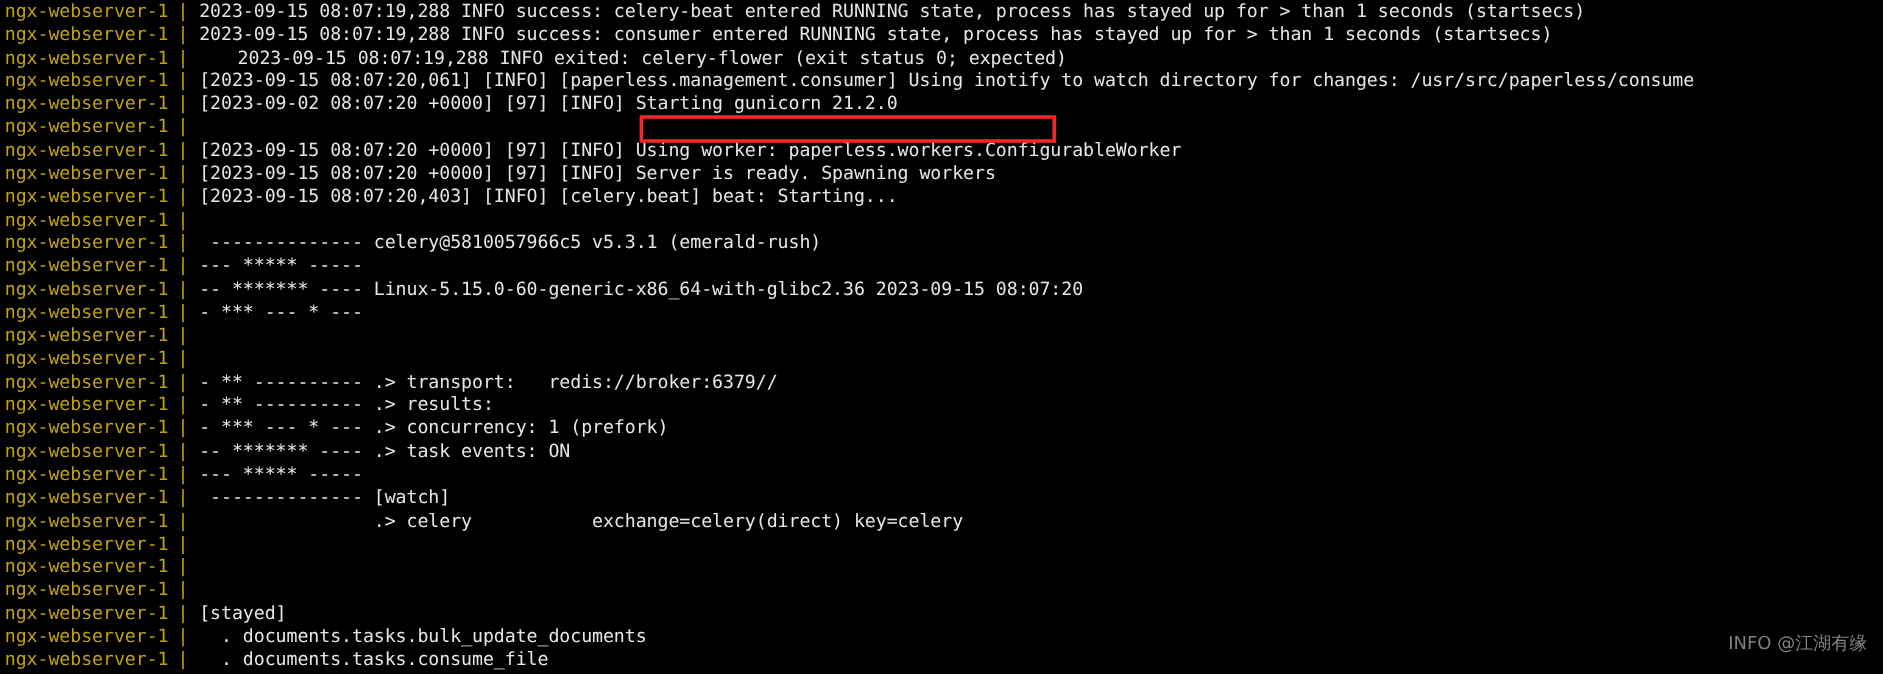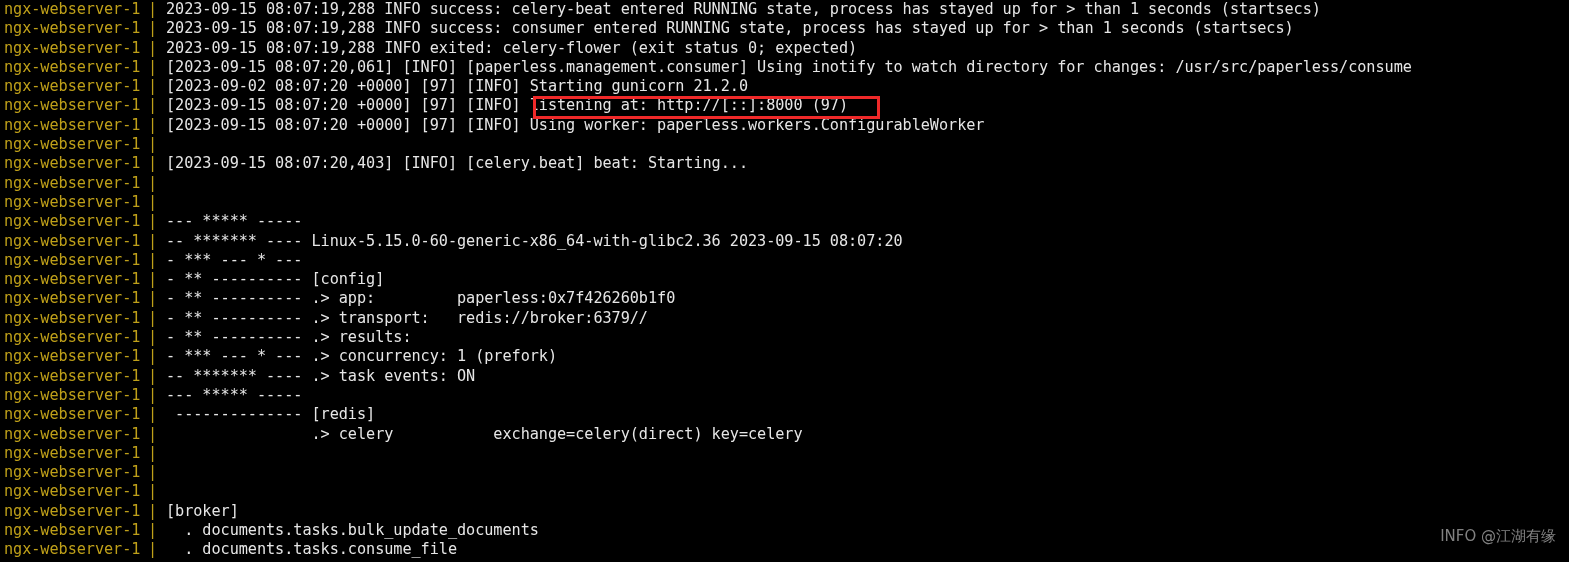--- a/index.html
+++ b/index.html
@@ -74,45 +74,45 @@
   }
 </style>
 </head>
 <body style="background: rgb(0, 0, 0);">
 
 <div id="terminal" style="background: rgb(0, 0, 0);">
 
   <div id="log-output">
       <div class="log-line"><span class="svc-name" style="color: rgb(191, 160, 25);">ngx-webserver-1</span><span class="svc-pipe" style="color: rgb(191, 160, 25);">|</span><span class="msg" style="color: #e5e5e5;">2023-09-15 08:07:19,288 INFO success: celery-beat entered RUNNING state, process has stayed up for &gt; than 1 seconds (startsecs)</span></div>
       <div class="log-line"><span class="svc-name" style="color: rgb(191, 160, 25);">ngx-webserver-1</span><span class="svc-pipe" style="color: rgb(191, 160, 25);">|</span><span class="msg" style="color: rgb(230, 230, 230);">2023-09-15 08:07:19,288 INFO success: consumer entered RUNNING state, process has stayed up for &gt; than 1 seconds (startsecs)</span></div>
-      <div class="log-line"><span class="svc-name" style="color: rgb(191, 160, 25);">ngx-webserver-1</span><span class="svc-pipe" style="color: rgb(191, 160, 25);">|</span><span class="msg" style="color: rgb(230, 230, 230);">2023-09-15 08:07:19,288 INFO exited: celery-flower (exit status 0; expected)</span></div>
+      <div class="log-line"><span class="svc-name" style="color: rgb(191, 160, 25);">ngx-webserver-1</span><span class="svc-pipe" style="color: rgb(191, 160, 25);">|</span><span class="msg" style="color: rgb(230, 230, 230); margin-left: 32px;">2023-09-15 08:07:19,288 INFO exited: celery-flower (exit status 0; expected)</span></div>
       <div class="log-line"><span class="svc-name" style="color: rgb(191, 160, 25);">ngx-webserver-1</span><span class="svc-pipe" style="color: rgb(191, 160, 25);">|</span><span class="msg" style="color: rgb(230, 230, 230);">[2023-09-15 08:07:20,061] [INFO] [paperless.management.consumer] Using inotify to watch directory for changes: /usr/src/paperless/consume</span></div>
       <div class="log-line"><span class="svc-name" style="color: rgb(191, 160, 25);">ngx-webserver-1</span><span class="svc-pipe" style="color: rgb(191, 160, 25);">|</span><span class="msg" style="color: rgb(230, 230, 230);">[2023-09-02 08:07:20 +0000] [97] [INFO] Starting gunicorn 21.2.0</span></div>
-      <div class="log-line"><span class="svc-name" style="color: rgb(191, 160, 25);">ngx-webserver-1</span><span class="svc-pipe" style="color: rgb(191, 160, 25);">|</span><span class="msg" style="color: rgb(230, 230, 230);">[2023-09-15 08:07:20 +0000] [97] [INFO] listening at: http://[::]:8000 (97)</span></div>
+      <div class="log-line"><span class="svc-name" style="color: rgb(191, 160, 25);">ngx-webserver-1</span><span class="svc-pipe" style="color: rgb(191, 160, 25);">|</span></div>
       <div class="log-line"><span class="svc-name" style="color: rgb(191, 160, 25);">ngx-webserver-1</span><span class="svc-pipe" style="color: rgb(191, 160, 25);">|</span><span class="msg" style="color: rgb(230, 230, 230);">[2023-09-15 08:07:20 +0000] [97] [INFO] Using worker: paperless.workers.ConfigurableWorker</span></div>
-      <div class="log-line"><span class="svc-name" style="color: rgb(191, 160, 25);">ngx-webserver-1</span><span class="svc-pipe" style="color: rgb(191, 160, 25);">|</span></div>
+      <div class="log-line"><span class="svc-name" style="color: rgb(191, 160, 25);">ngx-webserver-1</span><span class="svc-pipe" style="color: rgb(191, 160, 25);">|</span><span class="msg" style="color: rgb(230, 230, 230);">[2023-09-15 08:07:20 +0000] [97] [INFO] Server is ready. Spawning workers</span></div>
       <div class="log-line"><span class="svc-name" style="color: rgb(191, 160, 25);">ngx-webserver-1</span><span class="svc-pipe" style="color: rgb(191, 160, 25);">|</span><span class="msg" style="color: rgb(230, 230, 230);">[2023-09-15 08:07:20,403] [INFO] [celery.beat] beat: Starting...</span></div>
       <div class="log-line"><span class="svc-name" style="color: rgb(191, 160, 25);">ngx-webserver-1</span><span class="svc-pipe" style="color: rgb(191, 160, 25);">|</span><span class="msg" style="color: rgb(230, 230, 230);"></span></div>
-      <div class="log-line"><span class="svc-name" style="color: rgb(191, 160, 25);">ngx-webserver-1</span><span class="svc-pipe" style="color: rgb(191, 160, 25);">|</span></div>
+      <div class="log-line"><span class="svc-name" style="color: rgb(191, 160, 25);">ngx-webserver-1</span><span class="svc-pipe" style="color: rgb(191, 160, 25);">|</span><span class="msg" style="color: rgb(230, 230, 230);"> -------------- celery@5810057966c5 v5.3.1 (emerald-rush)</span></div>
       <div class="log-line"><span class="svc-name" style="color: rgb(191, 160, 25);">ngx-webserver-1</span><span class="svc-pipe" style="color: rgb(191, 160, 25);">|</span><span class="msg" style="color: rgb(230, 230, 230);">--- ***** ----- </span></div>
       <div class="log-line"><span class="svc-name" style="color: rgb(191, 160, 25);">ngx-webserver-1</span><span class="svc-pipe" style="color: rgb(191, 160, 25);">|</span><span class="msg" style="color: rgb(230, 230, 230);">-- ******* ---- Linux-5.15.0-60-generic-x86_64-with-glibc2.36 2023-09-15 08:07:20</span></div>
       <div class="log-line"><span class="svc-name" style="color: rgb(191, 160, 25);">ngx-webserver-1</span><span class="svc-pipe" style="color: rgb(191, 160, 25);">|</span><span class="msg" style="color: rgb(230, 230, 230);">- *** --- * --- </span></div>
-      <div class="log-line"><span class="svc-name" style="color: rgb(191, 160, 25);">ngx-webserver-1</span><span class="svc-pipe" style="color: rgb(191, 160, 25);">|</span><span class="msg" style="color: rgb(230, 230, 230);">- ** ---------- [config]</span></div>
-      <div class="log-line"><span class="svc-name" style="color: rgb(191, 160, 25);">ngx-webserver-1</span><span class="svc-pipe" style="color: rgb(191, 160, 25);">|</span><span class="msg" style="color: rgb(230, 230, 230);">- ** ---------- .&gt; app:         paperless:0x7f426260b1f0</span></div>
+      <div class="log-line"><span class="svc-name" style="color: rgb(191, 160, 25);">ngx-webserver-1</span><span class="svc-pipe" style="color: rgb(191, 160, 25);">|</span></div>
+      <div class="log-line"><span class="svc-name" style="color: rgb(191, 160, 25);">ngx-webserver-1</span><span class="svc-pipe" style="color: rgb(191, 160, 25);">|</span></div>
       <div class="log-line"><span class="svc-name" style="color: rgb(191, 160, 25);">ngx-webserver-1</span><span class="svc-pipe" style="color: rgb(191, 160, 25);">|</span><span class="msg" style="color: rgb(230, 230, 230);">- ** ---------- .&gt; transport:   redis://broker:6379//</span></div>
       <div class="log-line"><span class="svc-name" style="color: rgb(191, 160, 25);">ngx-webserver-1</span><span class="svc-pipe" style="color: rgb(191, 160, 25);">|</span><span class="msg" style="color: rgb(230, 230, 230);">- ** ---------- .&gt; results:     </span></div>
       <div class="log-line"><span class="svc-name" style="color: rgb(191, 160, 25);">ngx-webserver-1</span><span class="svc-pipe" style="color: rgb(191, 160, 25);">|</span><span class="msg" style="color: rgb(230, 230, 230);">- *** --- * --- .&gt; concurrency: 1 (prefork)</span></div>
       <div class="log-line"><span class="svc-name" style="color: rgb(191, 160, 25);">ngx-webserver-1</span><span class="svc-pipe" style="color: rgb(191, 160, 25);">|</span><span class="msg" style="color: rgb(230, 230, 230);">-- ******* ---- .&gt; task events: ON</span></div>
       <div class="log-line"><span class="svc-name" style="color: rgb(191, 160, 25);">ngx-webserver-1</span><span class="svc-pipe" style="color: rgb(191, 160, 25);">|</span><span class="msg" style="color: rgb(230, 230, 230);">--- ***** ----- </span></div>
-      <div class="log-line"><span class="svc-name" style="color: rgb(191, 160, 25);">ngx-webserver-1</span><span class="svc-pipe" style="color: rgb(191, 160, 25);">|</span><span class="msg" style="color: rgb(230, 230, 230);"> -------------- [redis]</span></div>
+      <div class="log-line"><span class="svc-name" style="color: rgb(191, 160, 25);">ngx-webserver-1</span><span class="svc-pipe" style="color: rgb(191, 160, 25);">|</span><span class="msg" style="color: rgb(230, 230, 230);"> -------------- [watch]</span></div>
       <div class="log-line"><span class="svc-name" style="color: rgb(191, 160, 25);">ngx-webserver-1</span><span class="svc-pipe" style="color: rgb(191, 160, 25);">|</span><span class="msg" style="color: rgb(230, 230, 230);">                .&gt; celery           exchange=celery(direct) key=celery</span></div>
       <div class="log-line"><span class="svc-name" style="color: rgb(191, 160, 25);">ngx-webserver-1</span><span class="svc-pipe" style="color: rgb(191, 160, 25);">|</span><span class="msg" style="color: rgb(230, 230, 230);"></span></div>
       <div class="log-line"><span class="svc-name" style="color: rgb(191, 160, 25);">ngx-webserver-1</span><span class="svc-pipe" style="color: rgb(191, 160, 25);">|</span><span class="msg" style="color: rgb(230, 230, 230);"></span></div>
       <div class="log-line"><span class="svc-name" style="color: rgb(191, 160, 25);">ngx-webserver-1</span><span class="svc-pipe" style="color: rgb(191, 160, 25);">|</span><span class="msg" style="color: rgb(230, 230, 230);"></span></div>
-      <div class="log-line"><span class="svc-name" style="color: rgb(191, 160, 25);">ngx-webserver-1</span><span class="svc-pipe" style="color: rgb(191, 160, 25);">|</span><span class="msg" style="color: rgb(230, 230, 230);">[broker]</span></div>
+      <div class="log-line"><span class="svc-name" style="color: rgb(191, 160, 25);">ngx-webserver-1</span><span class="svc-pipe" style="color: rgb(191, 160, 25);">|</span><span class="msg" style="color: rgb(230, 230, 230);">[stayed]</span></div>
       <div class="log-line"><span class="svc-name" style="color: rgb(191, 160, 25);">ngx-webserver-1</span><span class="svc-pipe" style="color: rgb(191, 160, 25);">|</span><span class="msg" style="color: rgb(230, 230, 230);">  . documents.tasks.bulk_update_documents</span></div>
       <div class="log-line"><span class="svc-name" style="color: rgb(191, 160, 25);">ngx-webserver-1</span><span class="svc-pipe" style="color: rgb(191, 160, 25);">|</span><span class="msg" style="color: rgb(230, 230, 230);">  . documents.tasks.consume_file</span></div>
     </div>
 
   <div id="highlight-box" style="border-color: rgb(239, 41, 41);"></div>
 
   <div id="watermark">INFO @江湖有缘</div>
 
 </div>
 

